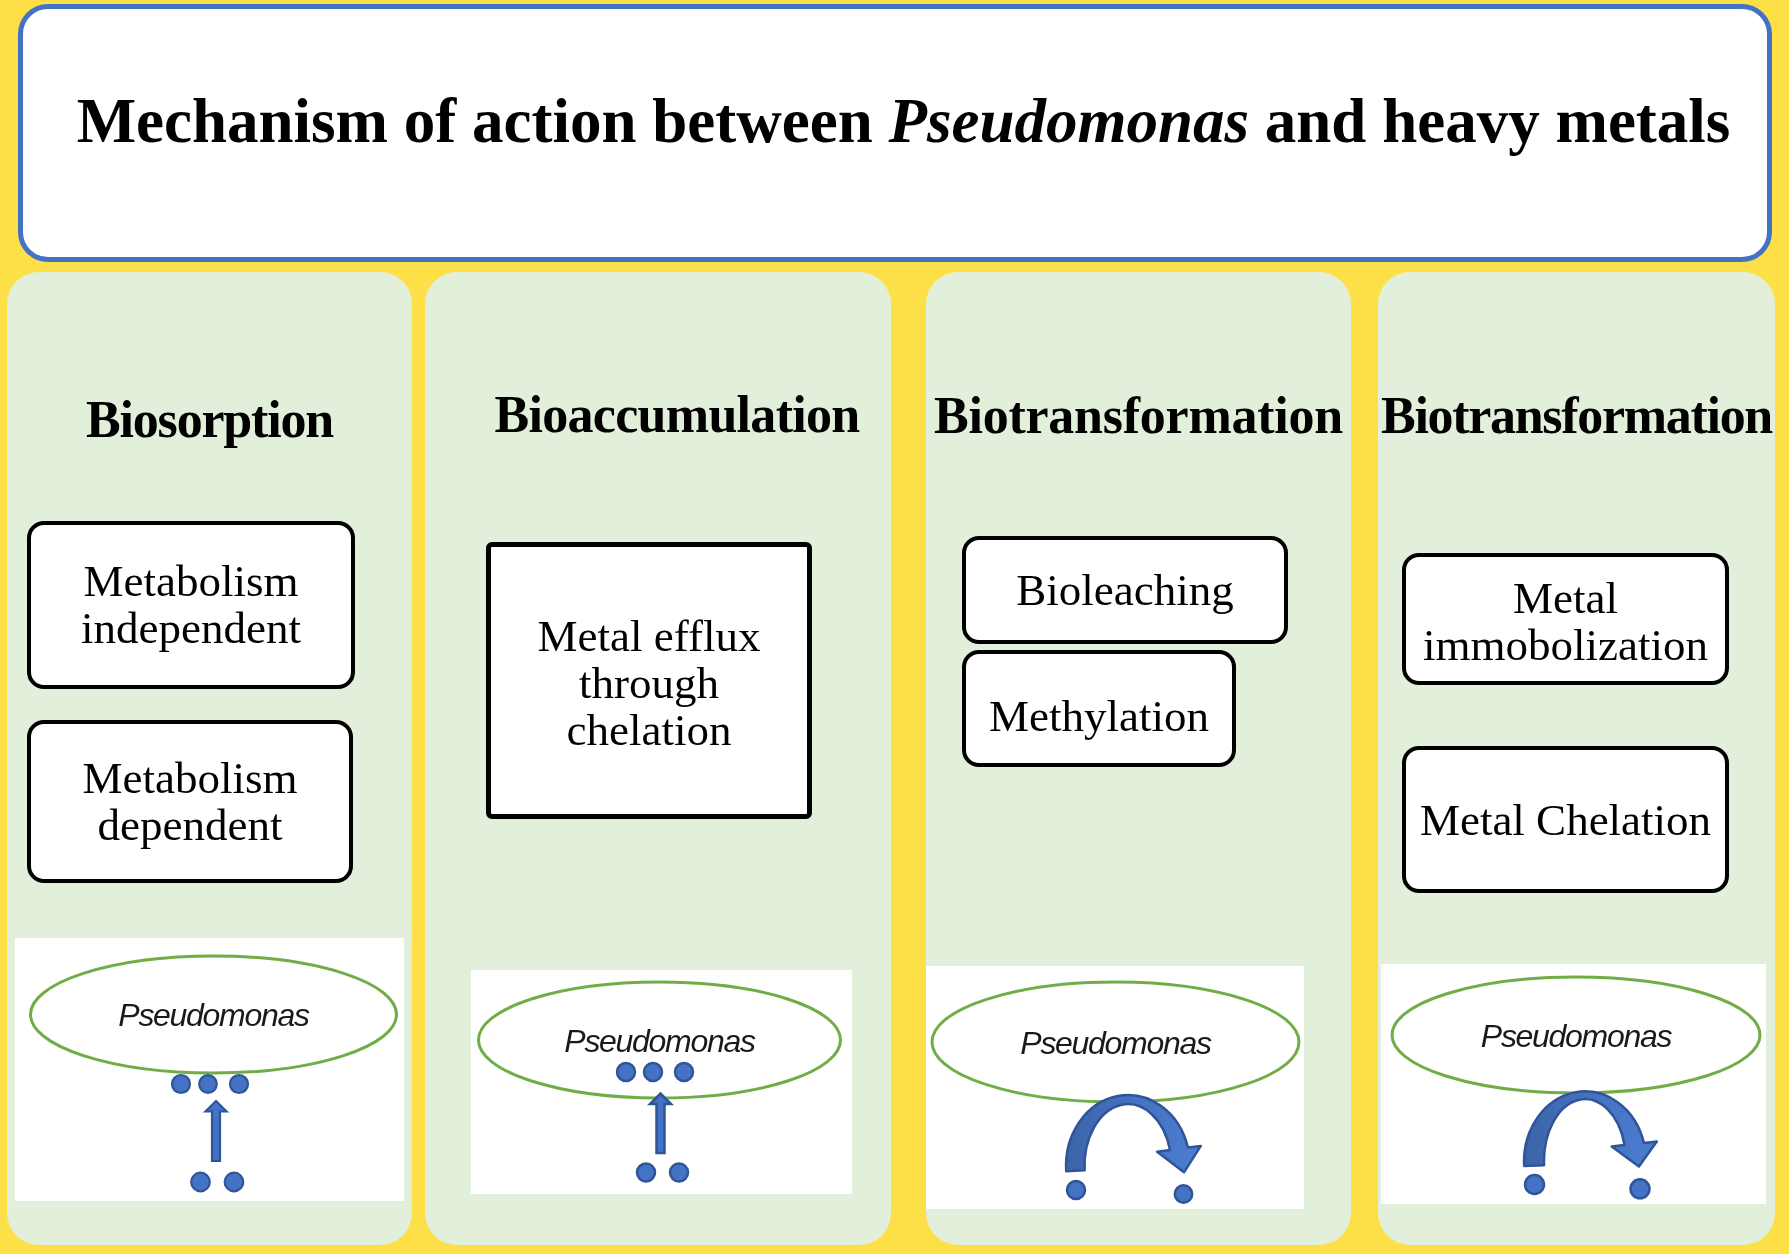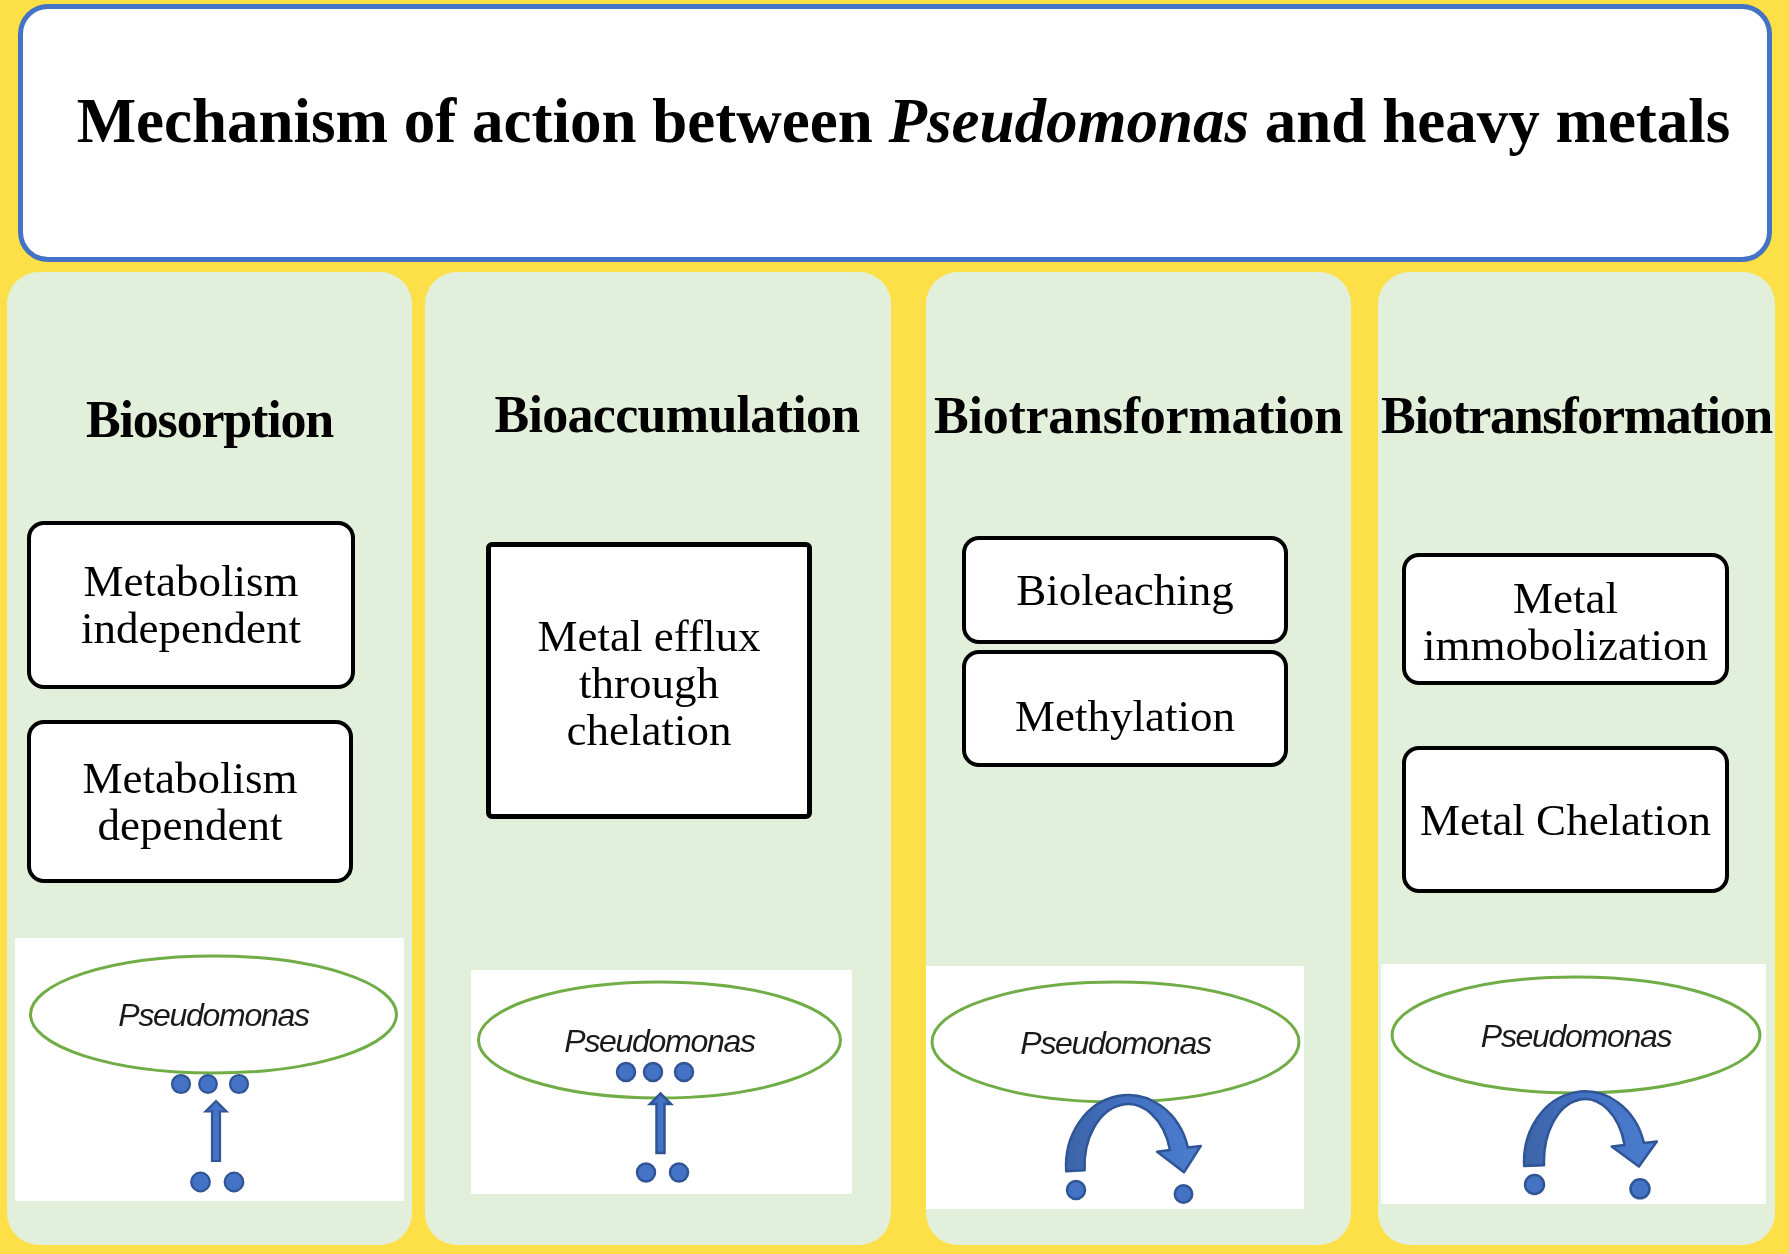--- a/index.html
+++ b/index.html
@@ -35,21 +35,21 @@
 
   <div class="head" style="left:7px;width:405px;top:394px;letter-spacing:-1.2px;">Biosorption</div>
   <div class="head" style="left:425px;width:504px;top:389px;letter-spacing:-0.7px;">Bioaccumulation</div>
   <div class="head" style="left:926px;width:425px;top:390px;letter-spacing:-0.25px;">Biotransformation</div>
   <div class="head" style="left:1378px;width:397px;top:390px;letter-spacing:-1.3px;">Biotransformation</div>
 
   <div class="box" style="left:27px;top:521px;width:328px;height:168px;">Metabolism<br>independent</div>
   <div class="box" style="left:27px;top:720px;width:326px;height:163px;">Metabolism<br>dependent</div>
   <div class="box" style="left:486px;top:542px;width:326px;height:277px;border-radius:6px;border-width:5px;padding-top:6px;">Metal efflux<br>through<br>chelation</div>
   <div class="box" style="left:962px;top:520px;width:326px;height:108px;margin-top:16px;">Bioleaching</div>
-  <div class="box" style="left:962px;top:650px;width:326px;height:117px;padding-top:15px;">Methylation</div>
+  <div class="box" style="left:962px;top:650px;width:274px;height:117px;padding-top:15px;">Methylation</div>
   <div class="box" style="left:1402px;top:553px;width:327px;height:132px;padding-top:5px;">Metal<br>immobolization</div>
   <div class="box" style="left:1402px;top:746px;width:327px;height:147px;padding-top:2px;">Metal Chelation</div>
 
   <div class="white" style="left:15px;top:938px;width:389px;height:263px;"></div>
   <div class="white" style="left:471px;top:970px;width:381px;height:224px;"></div>
   <div class="white" style="left:926px;top:966px;width:378px;height:243px;"></div>
   <div class="white" style="left:1381px;top:964px;width:385px;height:240px;"></div>
 
   <svg id="overlay" viewBox="0 0 1789 1254">
     <defs>

